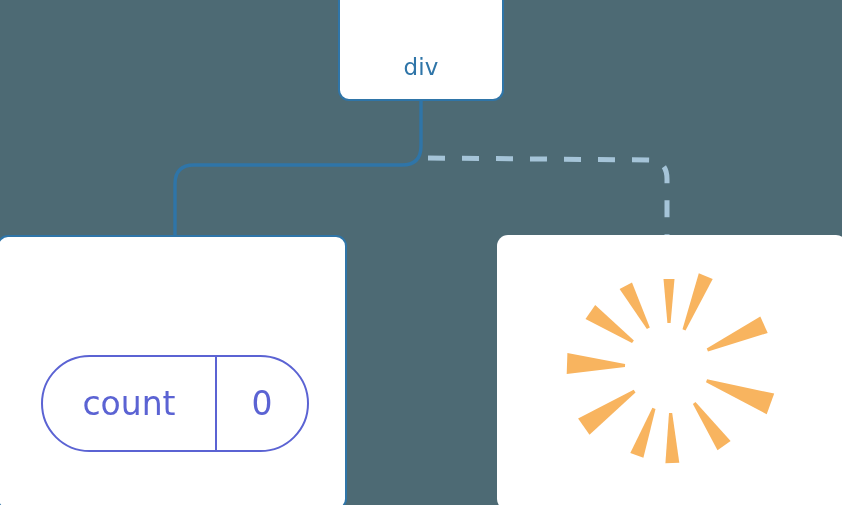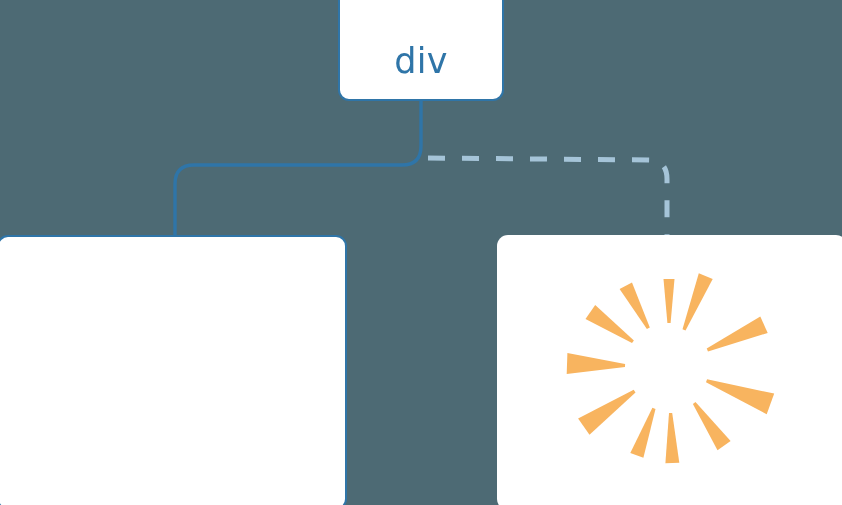--- a/index.html
+++ b/index.html
@@ -56,21 +56,21 @@
   .node-spinner {
     left: 497px;
     top: 235px;
     width: 350px;
     height: 275px;
     border-radius: 11px;
   }
 
   
   .tag-label {
-    font-size: 35px;
+    font-size: 23px;
     color: #2f75a8;
     letter-spacing: 0.2px;
     line-height: 1;
   }
   .component-title {
     position: absolute;
     left: 0;
     right: 0;
     top: 53px;
     text-align: center;
@@ -131,20 +131,24 @@
     <path fill="none" stroke="#2f75a8" stroke-width="3.4" stroke-linecap="round" stroke-linejoin="round" d="M 421 100 L 421 146 Q 421 165 402 165 L 194 165 Q 175 165 175 184 L 175 236"></path>
     <path fill="none" stroke="#a5c4d8" stroke-width="5" stroke-linecap="butt" stroke-linejoin="round" stroke-dasharray="17 17" d="M 428 158 L 648 160 Q 667 160 667 179 L 667 236"></path>
   </svg>
 
   <div class="node node-div">
     <span class="tag-label">div</span>
   </div>
 
   <div class="node node-counter">
 
+    <div class="state-pill">
+      <div class="pill-key">count</div>
+      <div class="pill-value">0</div>
+    </div>
   </div>
 
   <div class="node node-spinner">
     <div class="spinner-wrap">
       <svg id="spinner-svg" viewBox="0 0 350 275" width="350" height="275">
           <polygon points="188.5,95.5 215.7,43.9 201.8,38.3 185.5,94.3" fill="#f8b45f"></polygon>
           <polygon points="173.6,88.0 177.5,44.0 166.5,44.0 170.4,88.0" fill="#f8b45f"></polygon>
           <polygon points="152.8,92.4 135.0,47.5 122.6,54.1 149.9,93.9" fill="#f8b45f"></polygon>
           <polygon points="136.9,105.5 98.2,70.0 88.5,83.9 135.0,108.1" fill="#f8b45f"></polygon>
           <polygon points="128.1,128.9 70.4,117.9 69.7,138.9 128.0,132.1" fill="#f8b45f"></polygon>

